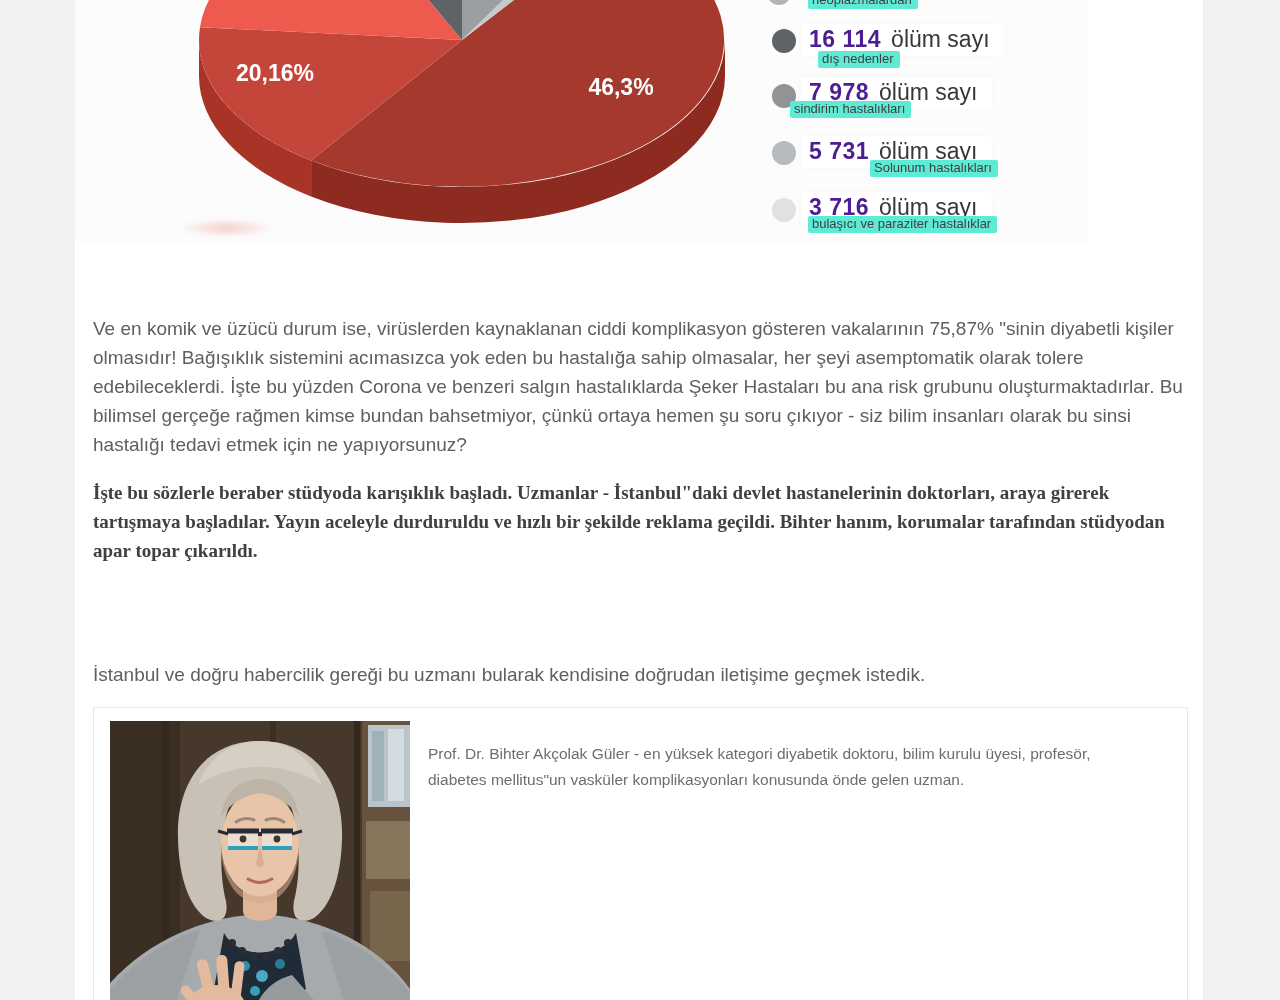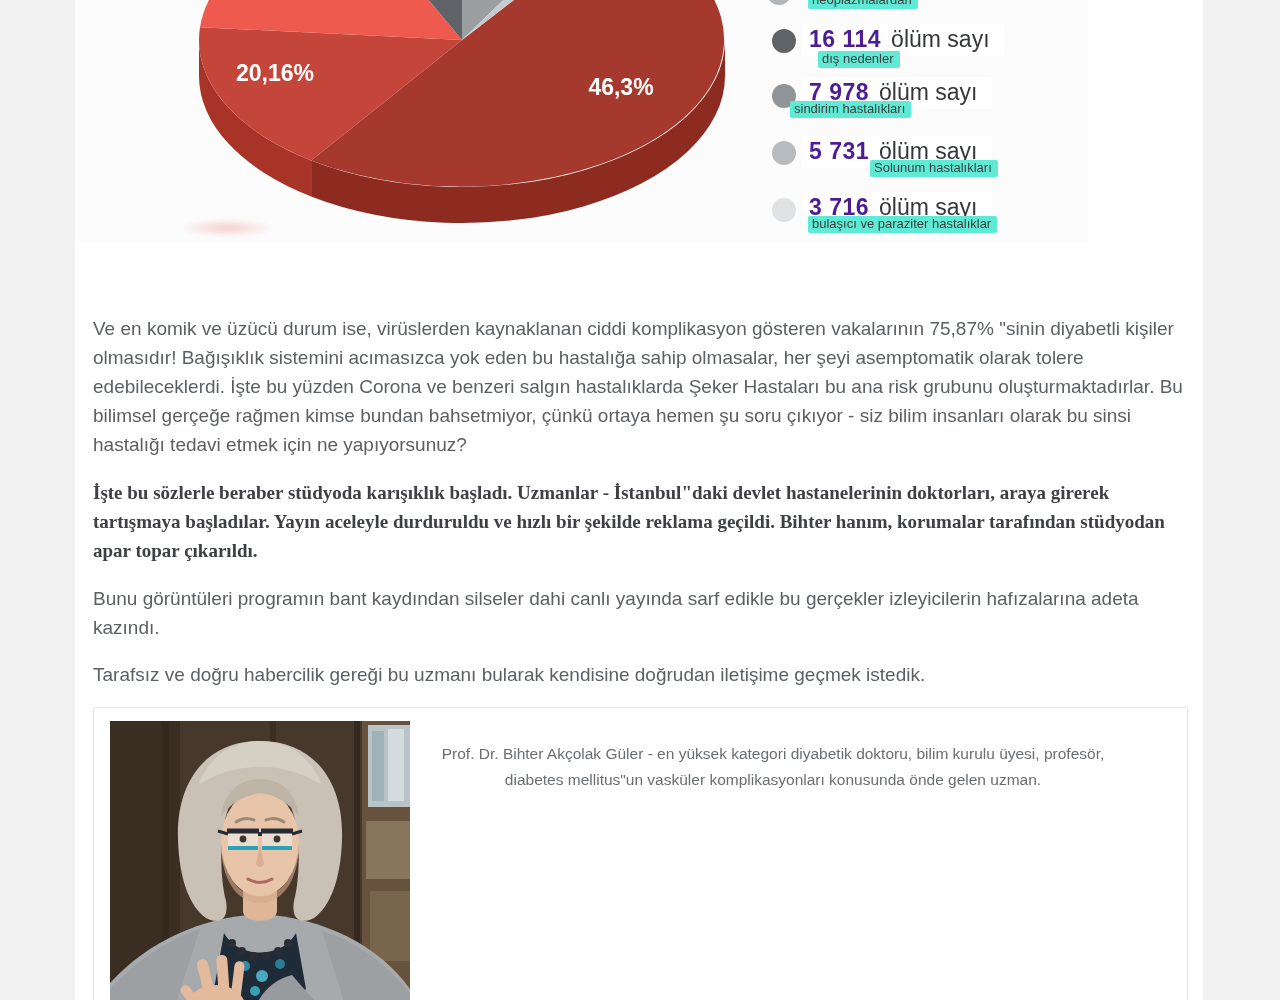--- a/index.html
+++ b/index.html
@@ -30,21 +30,21 @@
     padding:0 6px 2px 4px;border-radius:2px;}
 
   
   .para{position:absolute;left:18px;width:1098px;margin:0;font-size:19px;line-height:29px;color:#5d6063;}
   .para.bold{font-weight:700;color:#3e4043;}
 
   
   .expert-card{position:absolute;left:18px;top:707px;width:1093px;height:320px;
     background:#ffffff;border:1px solid #e7e7e7;border-radius:2px;}
   .photo{position:absolute;left:16px;top:13px;width:300px;height:300px;overflow:hidden;}
-  .caption{position:absolute;left:334px;top:33px;width:690px;margin:0;font-size:15.5px;line-height:26px;color:#6b6e71;text-align:center;}
+  .caption{position:absolute;left:334px;top:33px;width:690px;margin:0;font-size:15.5px;line-height:26px;color:#6b6e71;}
 </style>
 </head>
 <body>
 
 <div class="canvas">
   <div class="content">
 
     <figure class="chart-figure">
       <svg class="pie-svg" width="1013" height="242" viewBox="0 0 1013 242">
 
@@ -94,22 +94,21 @@
           <div class="num-row" style="left:726px;top:192px;">
             <b>3 716</b><span class="unit">ölüm sayı</span>
           </div>
           <div class="cat" style="left:733px;top:216px;text-align:center;">bulaşıcı ve paraziter hastalıklar</div>
         </div>
       </div>
     </figure>
 
     <p class="para" style="top:314px;">Ve en komik ve üzücü durum ise, virüslerden kaynaklanan ciddi komplikasyon gösteren vakalarının 75,87% "sinin diyabetli kişiler olmasıdır! Bağışıklık sistemini acımasızca yok eden bu hastalığa sahip olmasalar, her şeyi asemptomatik olarak tolere edebileceklerdi. İşte bu yüzden Corona ve benzeri salgın hastalıklarda Şeker Hastaları bu ana risk grubunu oluşturmaktadırlar. Bu bilimsel gerçeğe rağmen kimse bundan bahsetmiyor, çünkü ortaya hemen şu soru çıkıyor - siz bilim insanları olarak bu sinsi hastalığı tedavi etmek için ne yapıyorsunuz?</p>
     <p class="para bold" style="top:478px;font-family:Liberation Serif, serif;">İşte bu sözlerle beraber stüdyoda karışıklık başladı. Uzmanlar - İstanbul"daki devlet hastanelerinin doktorları, araya girerek tartışmaya başladılar. Yayın aceleyle durduruldu ve hızlı bir şekilde reklama geçildi. Bihter hanım, korumalar tarafından stüdyodan apar topar çıkarıldı.</p>
-    <p class="para" style="top:584px;">Bunu görüntüleri programın bant kaydından silseler dahi canlı yayında sarf edikle bu gerçekler izleyicilerin hafızalarına adeta kazındı.</p>
-    <p class="para" style="top:660px;">Tarafsız ve doğru habercilik gereği bu uzmanı bularak kendisine doğrudan iletişime geçmek istedik.</p>
+    <p class="para" style="top:660px;">İstanbul ve doğru habercilik gereği bu uzmanı bularak kendisine doğrudan iletişime geçmek istedik.</p>
 
     <div class="expert-card">
       <div class="photo">
         <svg width="300" height="300" viewBox="0 0 300 300">
 
           <rect x="0" y="0" width="300" height="300" fill="#46382b"></rect>
           <rect x="0" y="0" width="70" height="300" fill="#3a2e22"></rect>
           <rect x="52" y="0" width="7" height="300" fill="#33281d" opacity="0.8"></rect>
           <rect x="160" y="0" width="6" height="220" fill="#382c20" opacity="0.7"></rect>
           <rect x="252" y="0" width="48" height="300" fill="#6d5841" opacity="0.85"></rect>

